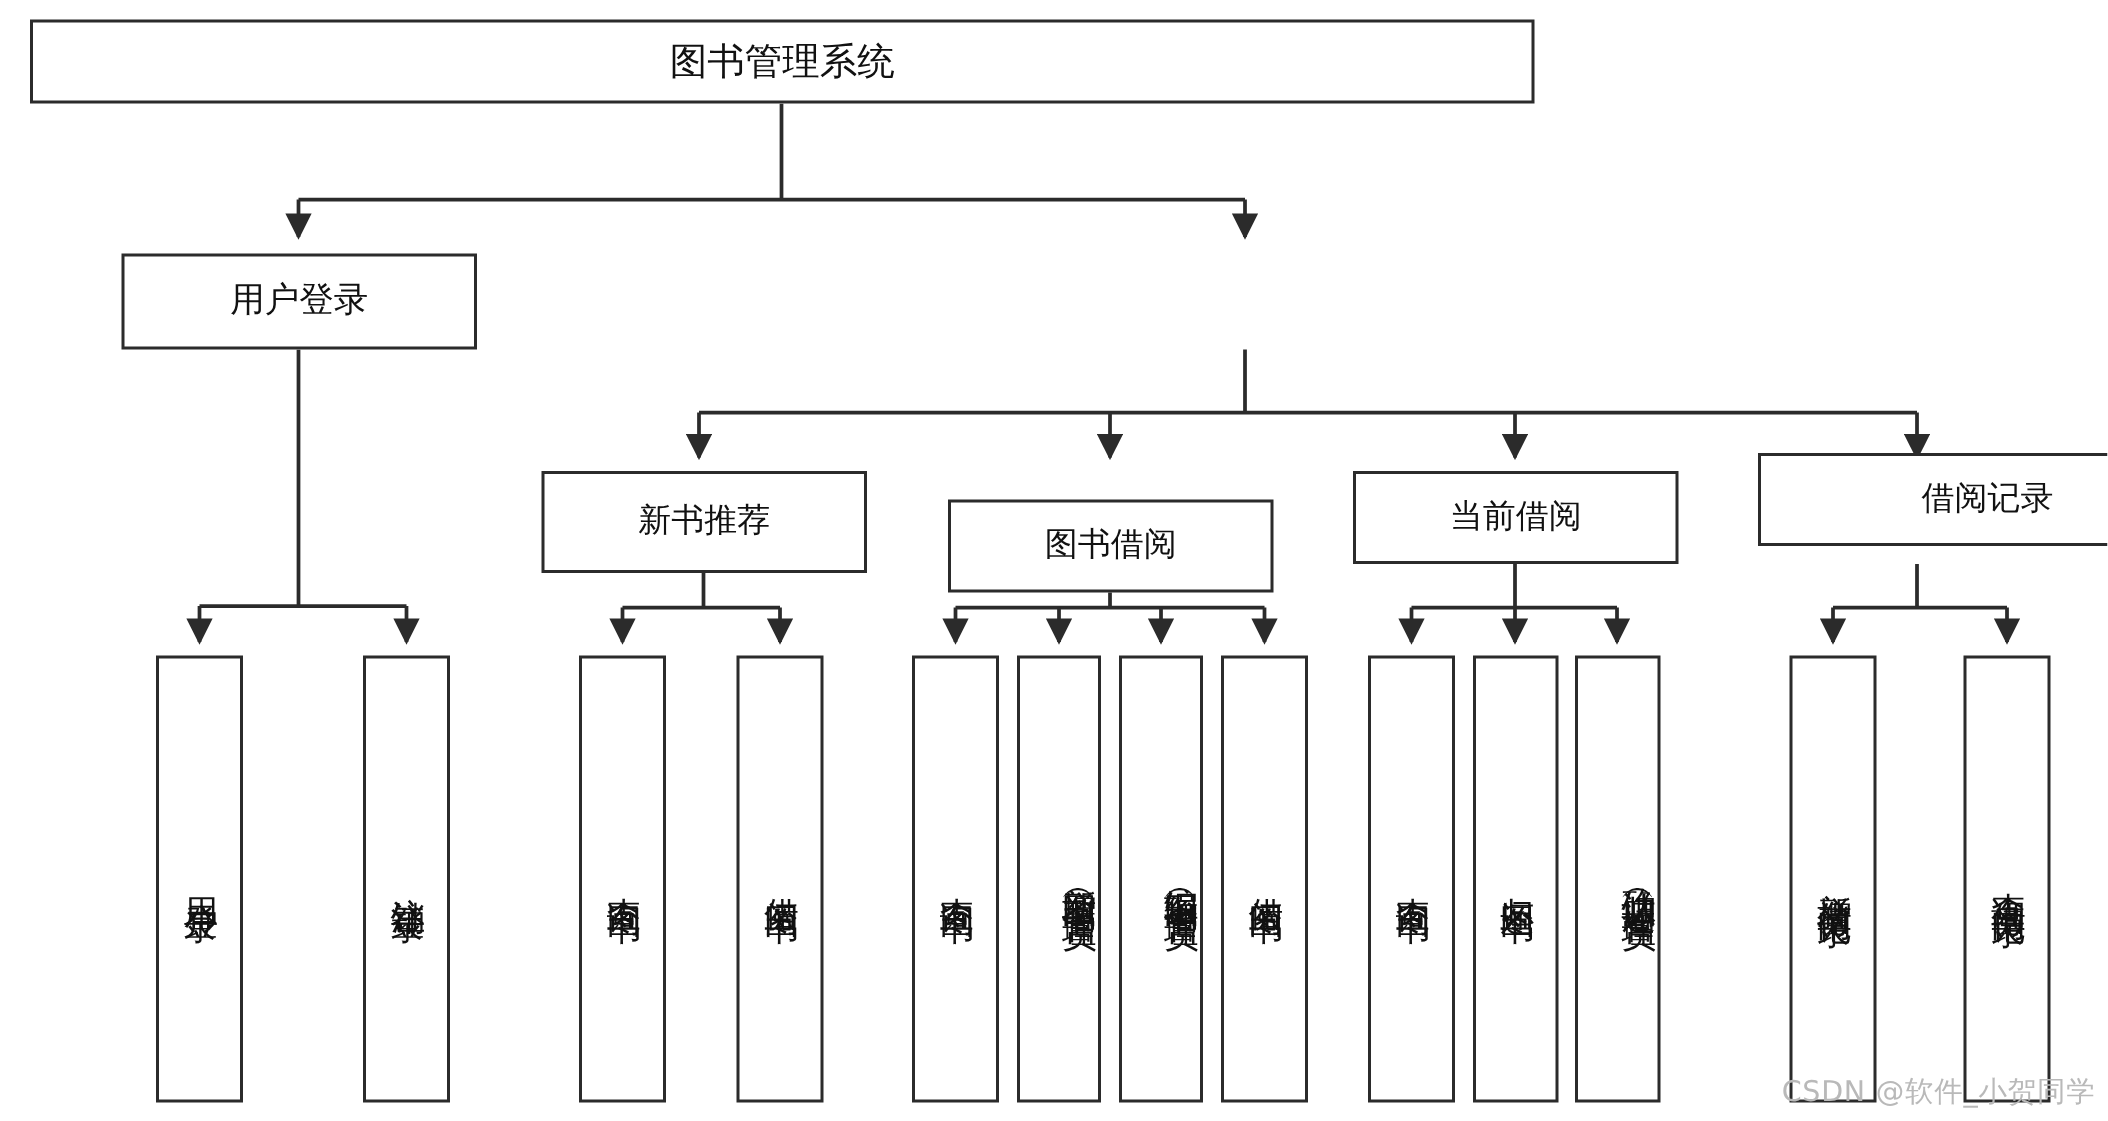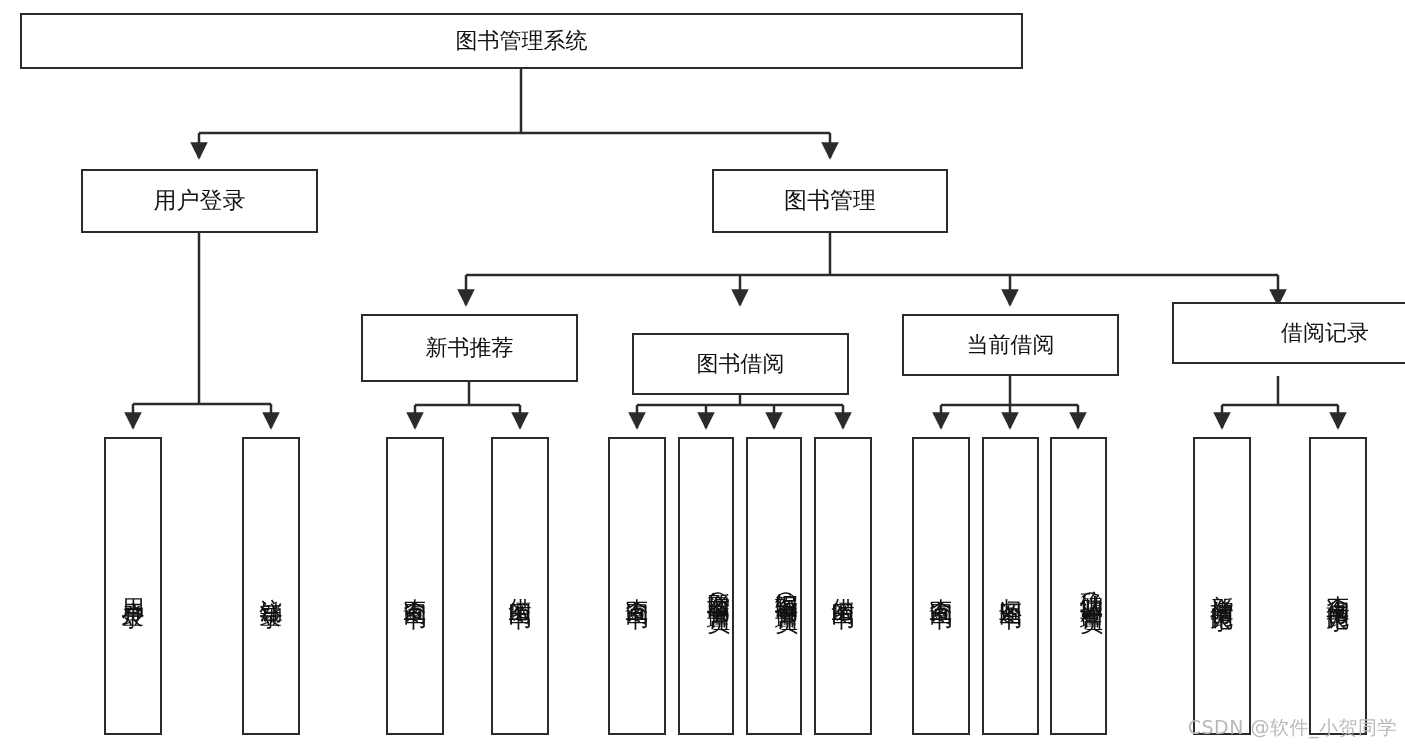--- a/index.html
+++ b/index.html
@@ -22,21 +22,21 @@
     box-sizing: border-box;
     border: 2px solid #2b2b2b;
     background: #ffffff;
     display: flex;
     align-items: center;
     justify-content: center;
     color: #111111;
     line-height: 1.18;
   }
   .node.root {
-    font-size: 22px;
+    font-size: 25px;
   }
   .node.lvl2 {
     font-size: 23px;
   }
   .node.lvl3 {
     font-size: 22px;
   }
   .node.leaf {
     font-size: 23px;
     writing-mode: vertical-rl;
@@ -126,23 +126,20 @@
     </g>
   </svg>
 
   <div class="node root" style="left:20px; top:13px; width:1003px; height:56px;">
     <span class="node-label">图书管理系统</span>
   </div>
 
   <div class="node lvl2" style="left:81px; top:169px; width:237px; height:64px;">
     <span class="node-label">用户登录</span>
   </div>
-  <div class="node lvl2" style="left:712px; top:169px; width:236px; height:64px;">
-    <span class="node-label">图书管理</span>
-  </div>
 
   <div class="node lvl3" style="left:361px; top:314px; width:217px; height:68px;">
     <span class="node-label">新书推荐</span>
   </div>
   <div class="node lvl3" style="left:632px; top:314px; width:217px; height:62px;margin-top:19px;">
     <span class="node-label">图书借阅</span>
   </div>
   <div class="node lvl3" style="left:902px; top:314px; width:217px; height:62px;text-align:center;">
     <span class="node-label">当前借阅</span>
   </div>

